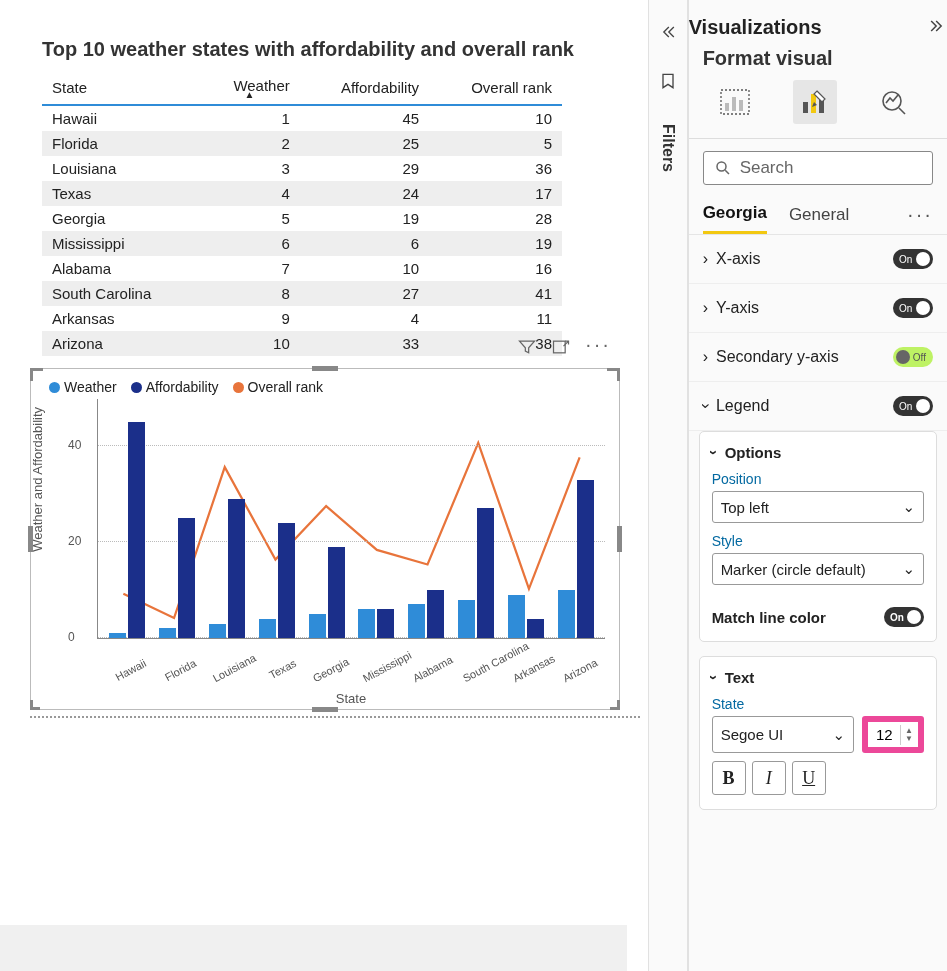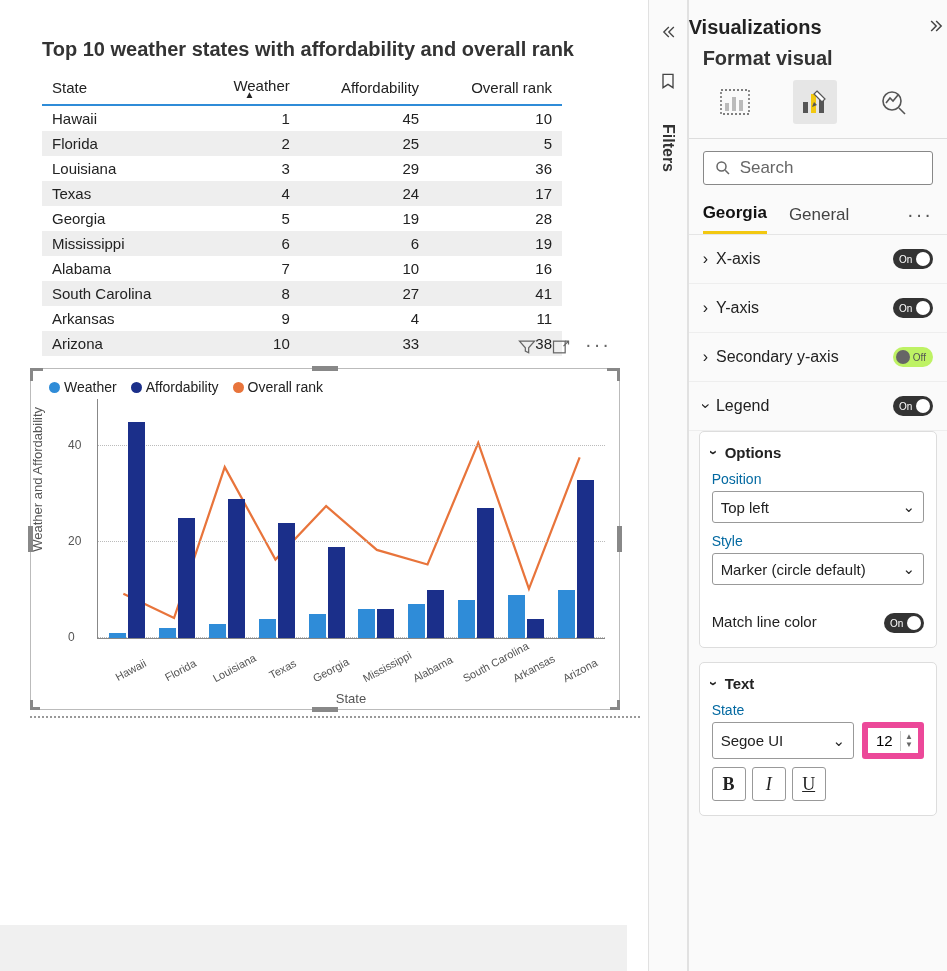--- a/index.html
+++ b/index.html
@@ -199,21 +199,21 @@
     margin:0 10px 14px;border:1px solid #ddd;border-radius:5px;
     background:#fff;padding:12px 12px 14px;
   }
   .card-head{display:flex;align-items:center;gap:8px;font-size:15px;font-weight:600;margin-bottom:10px;}
   .field-label{font-size:14px;color:#0369a1;margin:10px 0 4px;}
   .select{
     border:1px solid #999;border-radius:3px;
     padding:6px 8px;font-size:15px;background:#fff;
     display:flex;align-items:center;justify-content:space-between;
   }
-  .match-row{display:flex;align-items:flex-start;justify-content:space-between;margin-top:28px;font-size:15px;}
+  .match-row{display:flex;align-items:center;justify-content:space-between;margin-top:22px;font-size:15px;font-weight:bold;}
 
   .font-row{display:flex;gap:8px;}
   .font-row .select{flex:1;}
   .spin{width:62px;border:6px solid #ec4899;border-radius:3px;display:flex;align-items:center;background:#fff;}
   .spin input{border:none;width:32px;font-size:15px;padding:4px 2px 4px 8px;outline:none;}
   .spin .arrows{display:flex;flex-direction:column;font-size:8px;line-height:8px;color:#666;border-left:1px solid #ccc;padding:2px 4px;}
   .biu{display:flex;gap:6px;margin-top:8px;}
   .biu .b{
     width:34px;height:34px;border:1px solid #999;border-radius:3px;
     display:flex;align-items:center;justify-content:center;

